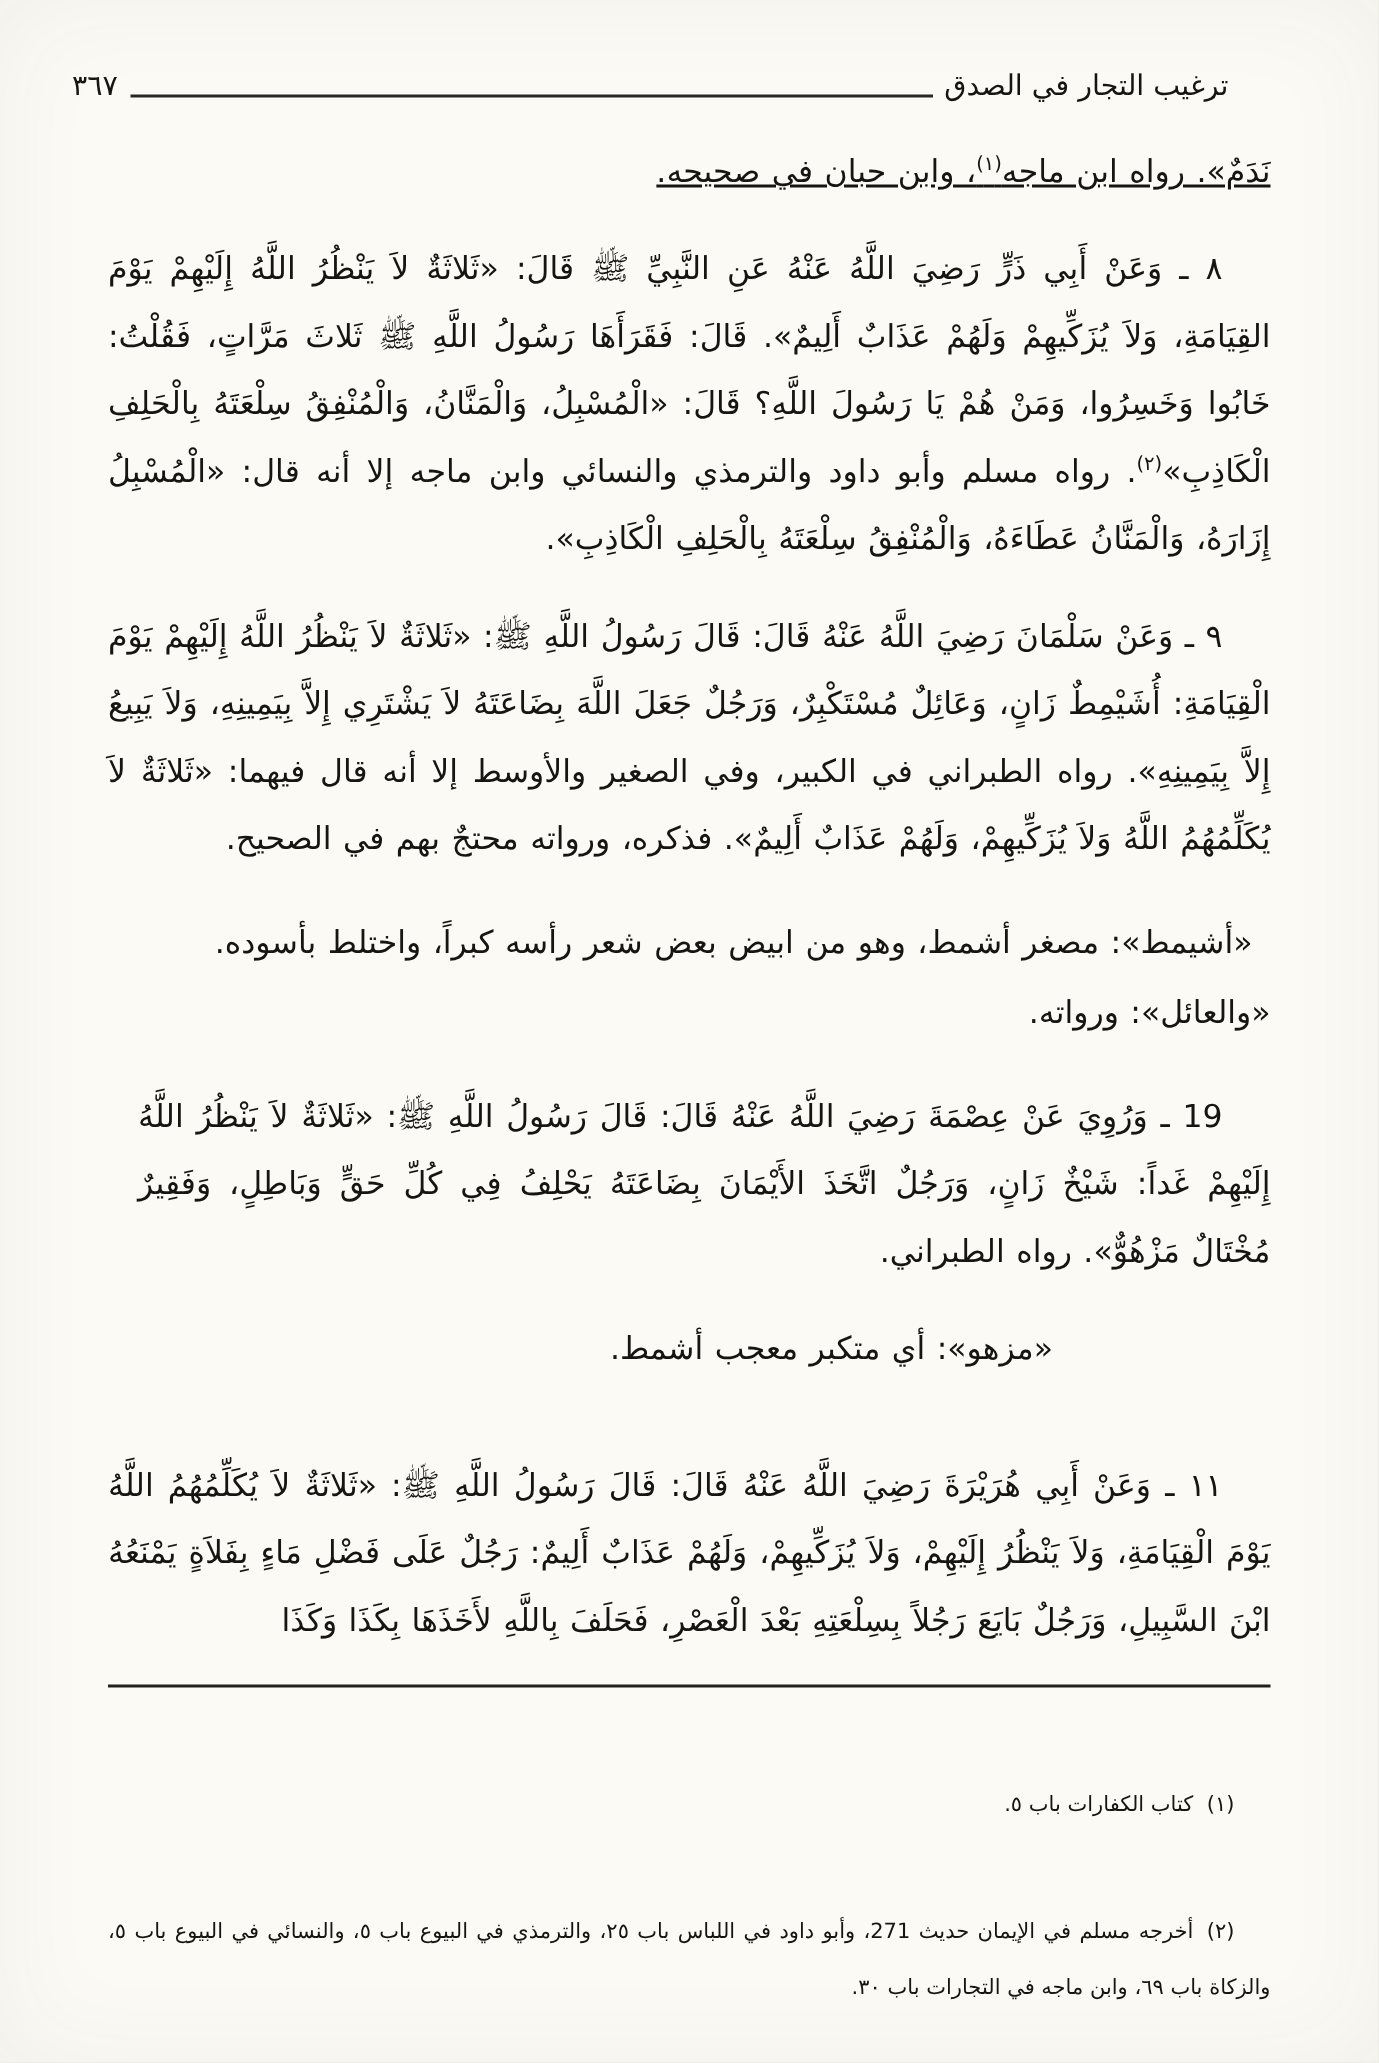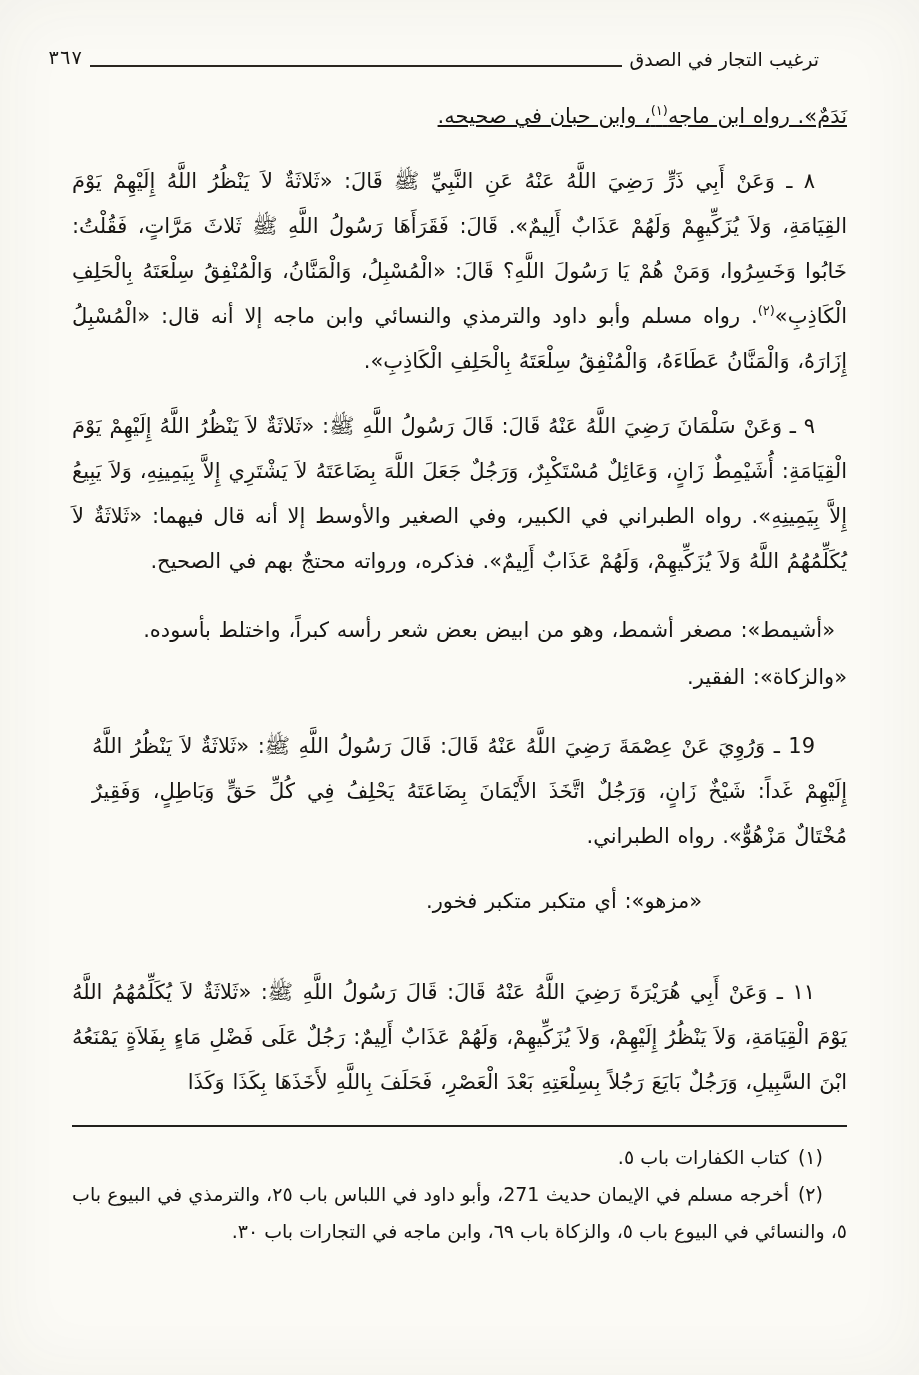--- a/index.html
+++ b/index.html
@@ -36,21 +36,20 @@
   .header-rule {
     flex: 1;
     border-bottom: 2.5px solid #2a2620;
     margin: 0 8px 5px 8px;
     min-width: 40px;
   }
   .page-number {
     padding-bottom: 2px;
     white-space: nowrap;
     margin-left: -26px; 
-    font-family: Liberation Mono, monospace;
   }
   
   .body-text {
     font-size: 21px;
     line-height: 45px;
   }
   .para {
     text-align: justify;
     text-align-last: right;
     word-spacing: 1px;
@@ -69,47 +68,48 @@
     line-height: 0;
     vertical-align: super;
   }
   
   .footnotes {
     margin-top: 20px;
     border-top: 2.5px solid #22201c;
     padding-top: 12px;
   }
   .footnote {
-    font-size: 19px;
+    font-size: 14px;
     line-height: 37px;
     text-align: justify;
     text-align-last: right;
     text-indent: 24px;
+    margin-top: 48px;
   }
   .fn-marker { margin-left: 9px; }
 </style>
 </head>
 <body>
 
 <div class="page">
 
   <header class="page-header">
     <span class="header-title">ترغيب التجار في الصدق</span>
     <span class="header-rule"></span>
     <span class="page-number">٣٦٧</span>
   </header>
 
   <main class="body-text">
     <p class="para p-flush mt-0">نَدَمٌ». رواه ابن ماجه<sup class="fnref">(١)</sup>، وابن حبان في صحيحه.</p>
     <p class="para p-indent mt-sm">٨ ـ وَعَنْ أَبِي ذَرٍّ رَضِيَ اللَّهُ عَنْهُ عَنِ النَّبِيِّ ﷺ قَالَ: «ثَلاثَةٌ لاَ يَنْظُرُ اللَّهُ إِلَيْهِمْ يَوْمَ القِيَامَةِ، وَلاَ يُزَكِّيهِمْ وَلَهُمْ عَذَابٌ أَلِيمٌ». قَالَ: فَقَرَأَهَا رَسُولُ اللَّهِ ﷺ ثَلاثَ مَرَّاتٍ، فَقُلْتُ: خَابُوا وَخَسِرُوا، وَمَنْ هُمْ يَا رَسُولَ اللَّهِ؟ قَالَ: «الْمُسْبِلُ، وَالْمَنَّانُ، وَالْمُنْفِقُ سِلْعَتَهُ بِالْحَلِفِ الْكَاذِبِ»<sup class="fnref">(٢)</sup>. رواه مسلم وأبو داود والترمذي والنسائي وابن ماجه إلا أنه قال: «الْمُسْبِلُ إِزَارَهُ، وَالْمَنَّانُ عَطَاءَهُ، وَالْمُنْفِقُ سِلْعَتَهُ بِالْحَلِفِ الْكَاذِبِ».</p>
     <p class="para p-indent mt-sm">٩ ـ وَعَنْ سَلْمَانَ رَضِيَ اللَّهُ عَنْهُ قَالَ: قَالَ رَسُولُ اللَّهِ ﷺ: «ثَلاثَةٌ لاَ يَنْظُرُ اللَّهُ إِلَيْهِمْ يَوْمَ الْقِيَامَةِ: أُشَيْمِطٌ زَانٍ، وَعَائِلٌ مُسْتَكْبِرٌ، وَرَجُلٌ جَعَلَ اللَّهَ بِضَاعَتَهُ لاَ يَشْتَرِي إِلاَّ بِيَمِينِهِ، وَلاَ يَبِيعُ إِلاَّ بِيَمِينِهِ». رواه الطبراني في الكبير، وفي الصغير والأوسط إلا أنه قال فيهما: «ثَلاثَةٌ لاَ يُكَلِّمُهُمُ اللَّهُ وَلاَ يُزَكِّيهِمْ، وَلَهُمْ عَذَابٌ أَلِيمٌ». فذكره، ورواته محتجٌ بهم في الصحيح.</p>
     <p class="para p-small mt-md">«أشيمط»: مصغر أشمط، وهو من ابيض بعض شعر رأسه كبراً، واختلط بأسوده.</p>
-    <p class="para p-flush mt-xs">«والزكاة»: الفقير.</p>
+    <p class="para p-flush mt-xs">«والعائل»: ورواته.</p>
     <p class="para p-indent mt-md">19 ـ وَرُوِيَ عَنْ عِصْمَةَ رَضِيَ اللَّهُ عَنْهُ قَالَ: قَالَ رَسُولُ اللَّهِ ﷺ: «ثَلاثَةٌ لاَ يَنْظُرُ اللَّهُ إِلَيْهِمْ غَداً: شَيْخٌ زَانٍ، وَرَجُلٌ اتَّخَذَ الأَيْمَانَ بِضَاعَتَهُ يَحْلِفُ فِي كُلِّ حَقٍّ وَبَاطِلٍ، وَفَقِيرٌ مُخْتَالٌ مَزْهُوٌّ». رواه الطبراني.</p>
-    <p class="para p-big mt-sm mb-lg">«مزهو»: أي متكبر متكبر فخور.</p>
+    <p class="para p-big mt-sm mb-lg">«مزهو»: أي متكبر معجب أشمط.</p>
     <p class="para p-indent mt-sm">١١ ـ وَعَنْ أَبِي هُرَيْرَةَ رَضِيَ اللَّهُ عَنْهُ قَالَ: قَالَ رَسُولُ اللَّهِ ﷺ: «ثَلاثَةٌ لاَ يُكَلِّمُهُمُ اللَّهُ يَوْمَ الْقِيَامَةِ، وَلاَ يَنْظُرُ إِلَيْهِمْ، وَلاَ يُزَكِّيهِمْ، وَلَهُمْ عَذَابٌ أَلِيمٌ: رَجُلٌ عَلَى فَضْلِ مَاءٍ بِفَلاَةٍ يَمْنَعُهُ ابْنَ السَّبِيلِ، وَرَجُلٌ بَايَعَ رَجُلاً بِسِلْعَتِهِ بَعْدَ الْعَصْرِ، فَحَلَفَ بِاللَّهِ لأَخَذَهَا بِكَذَا وَكَذَا</p>
   </main>
 
   <footer class="footnotes">
     <p class="footnote">
       <span class="fn-marker">(١)</span><span>كتاب الكفارات باب ٥.</span>
     </p>
     <p class="footnote">
       <span class="fn-marker">(٢)</span><span>أخرجه مسلم في الإيمان حديث 271، وأبو داود في اللباس باب ٢٥، والترمذي في البيوع باب ٥، والنسائي في البيوع باب ٥، والزكاة باب ٦٩، وابن ماجه في التجارات باب ٣٠.</span>
     </p>

